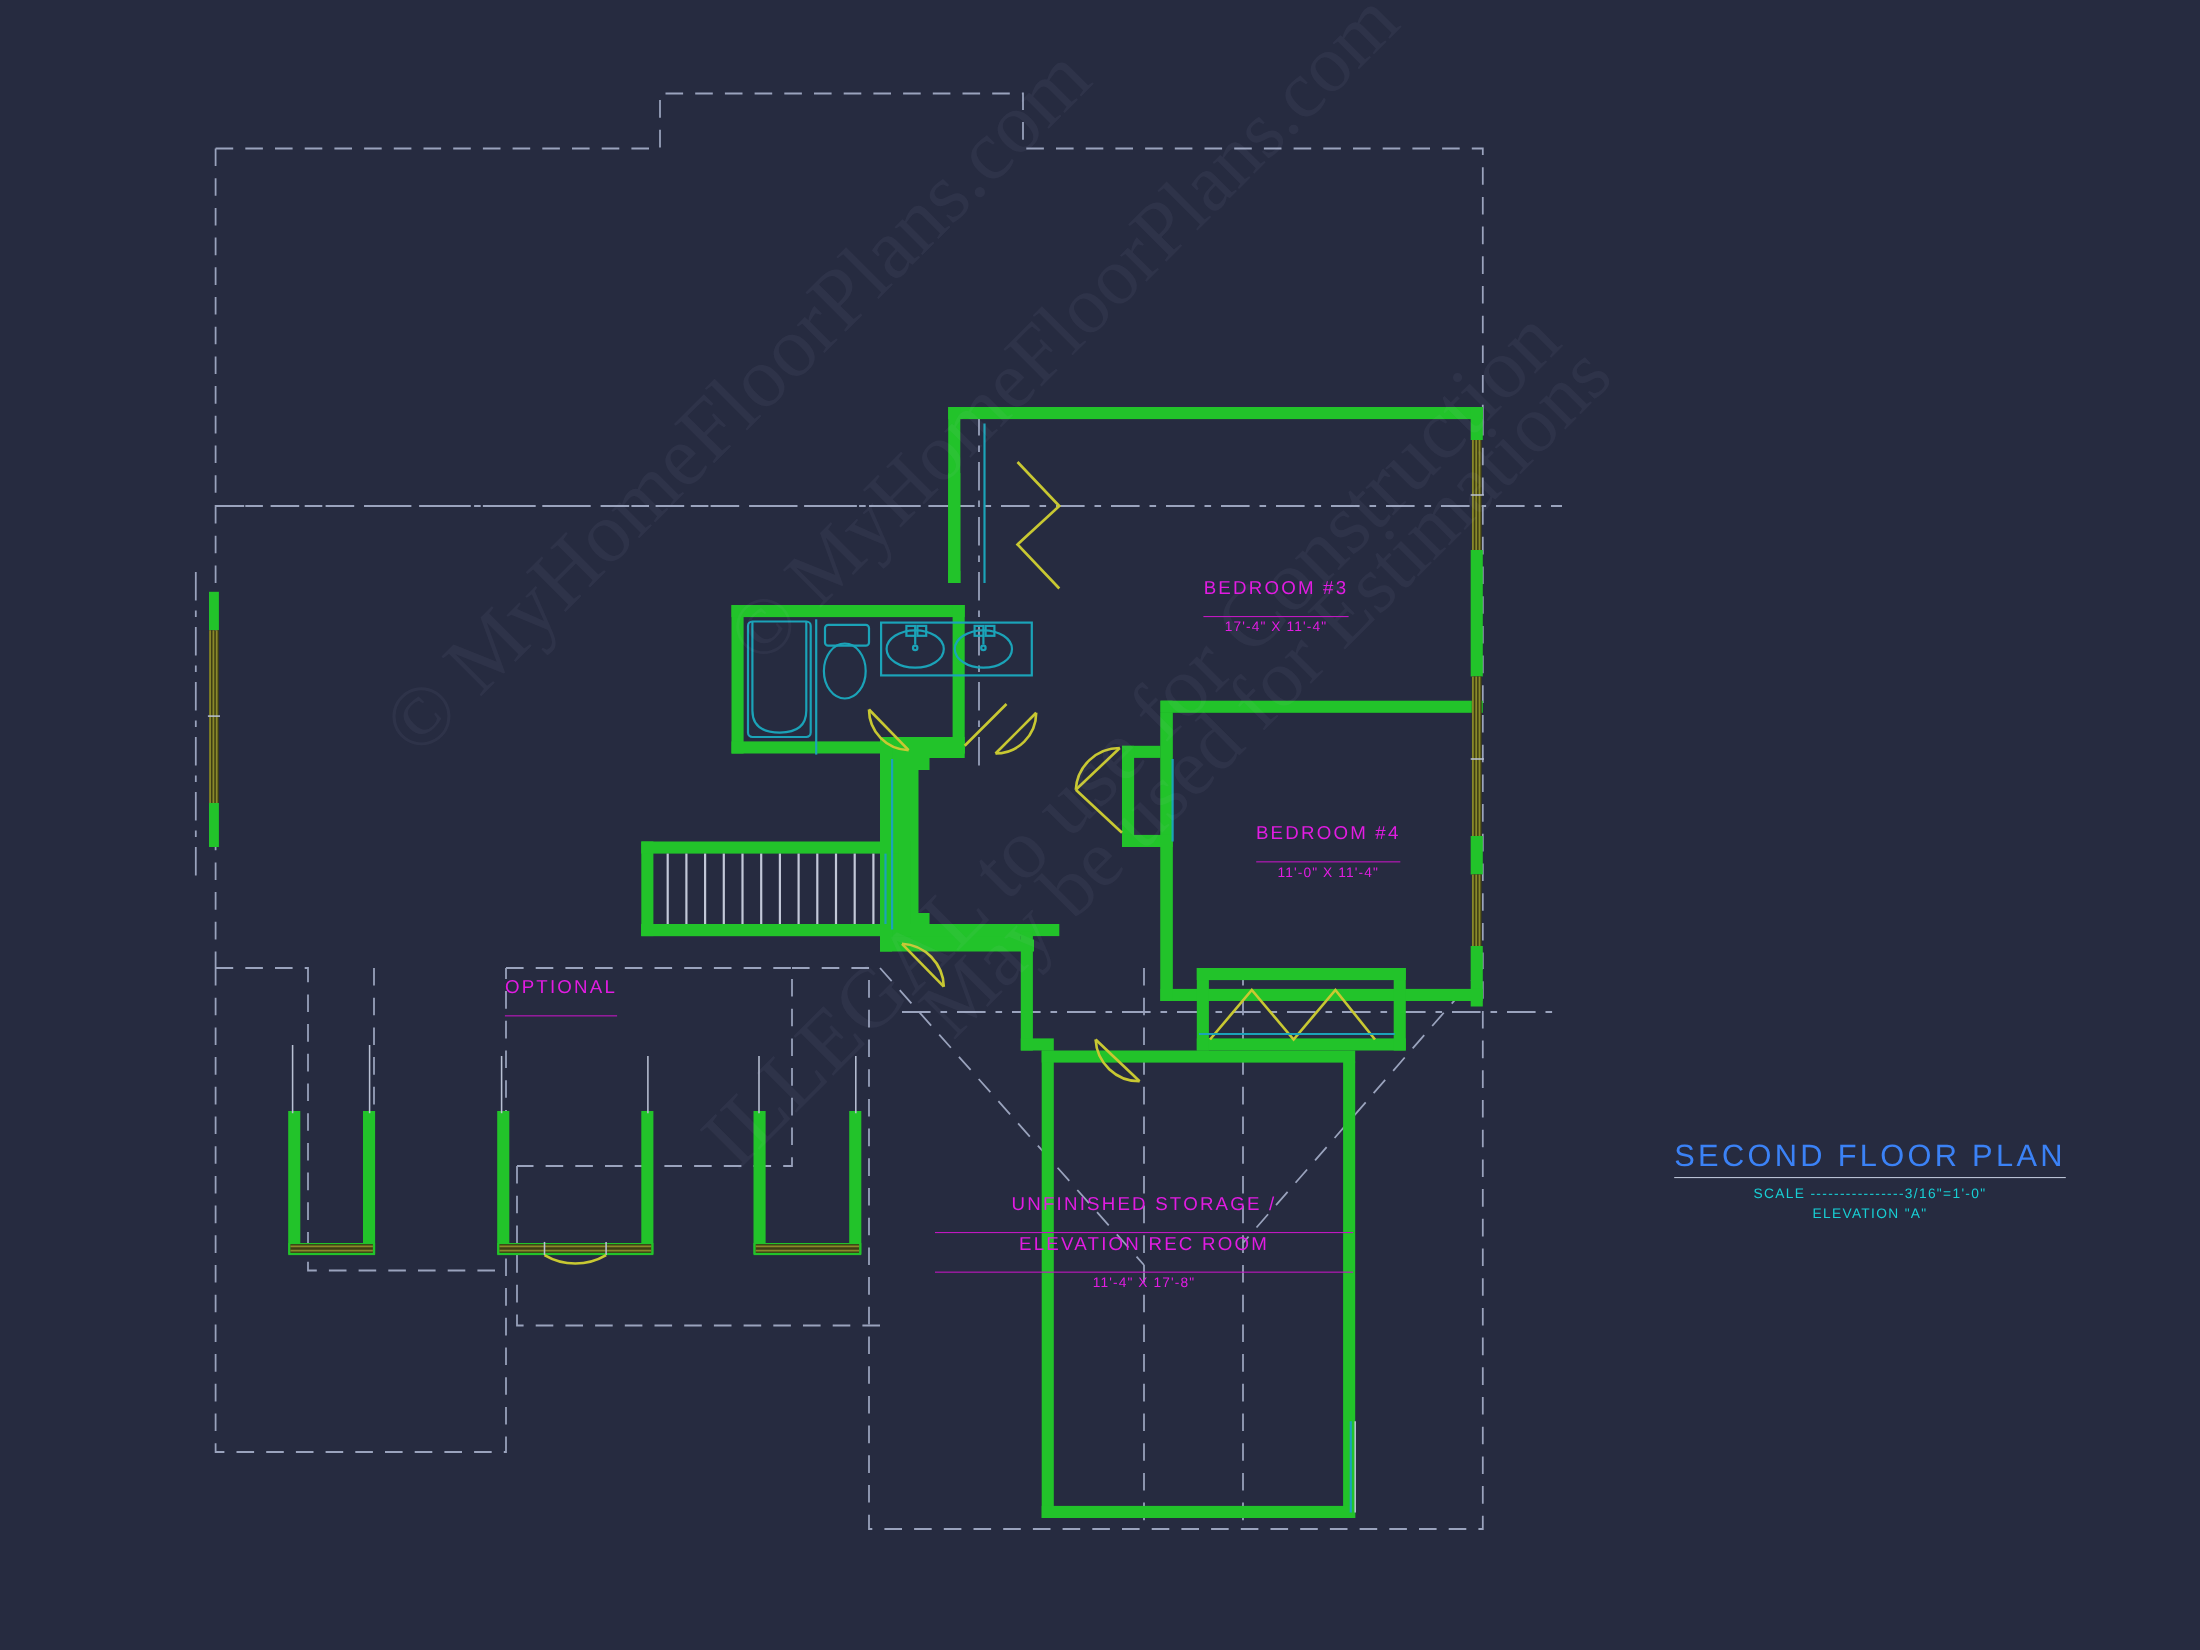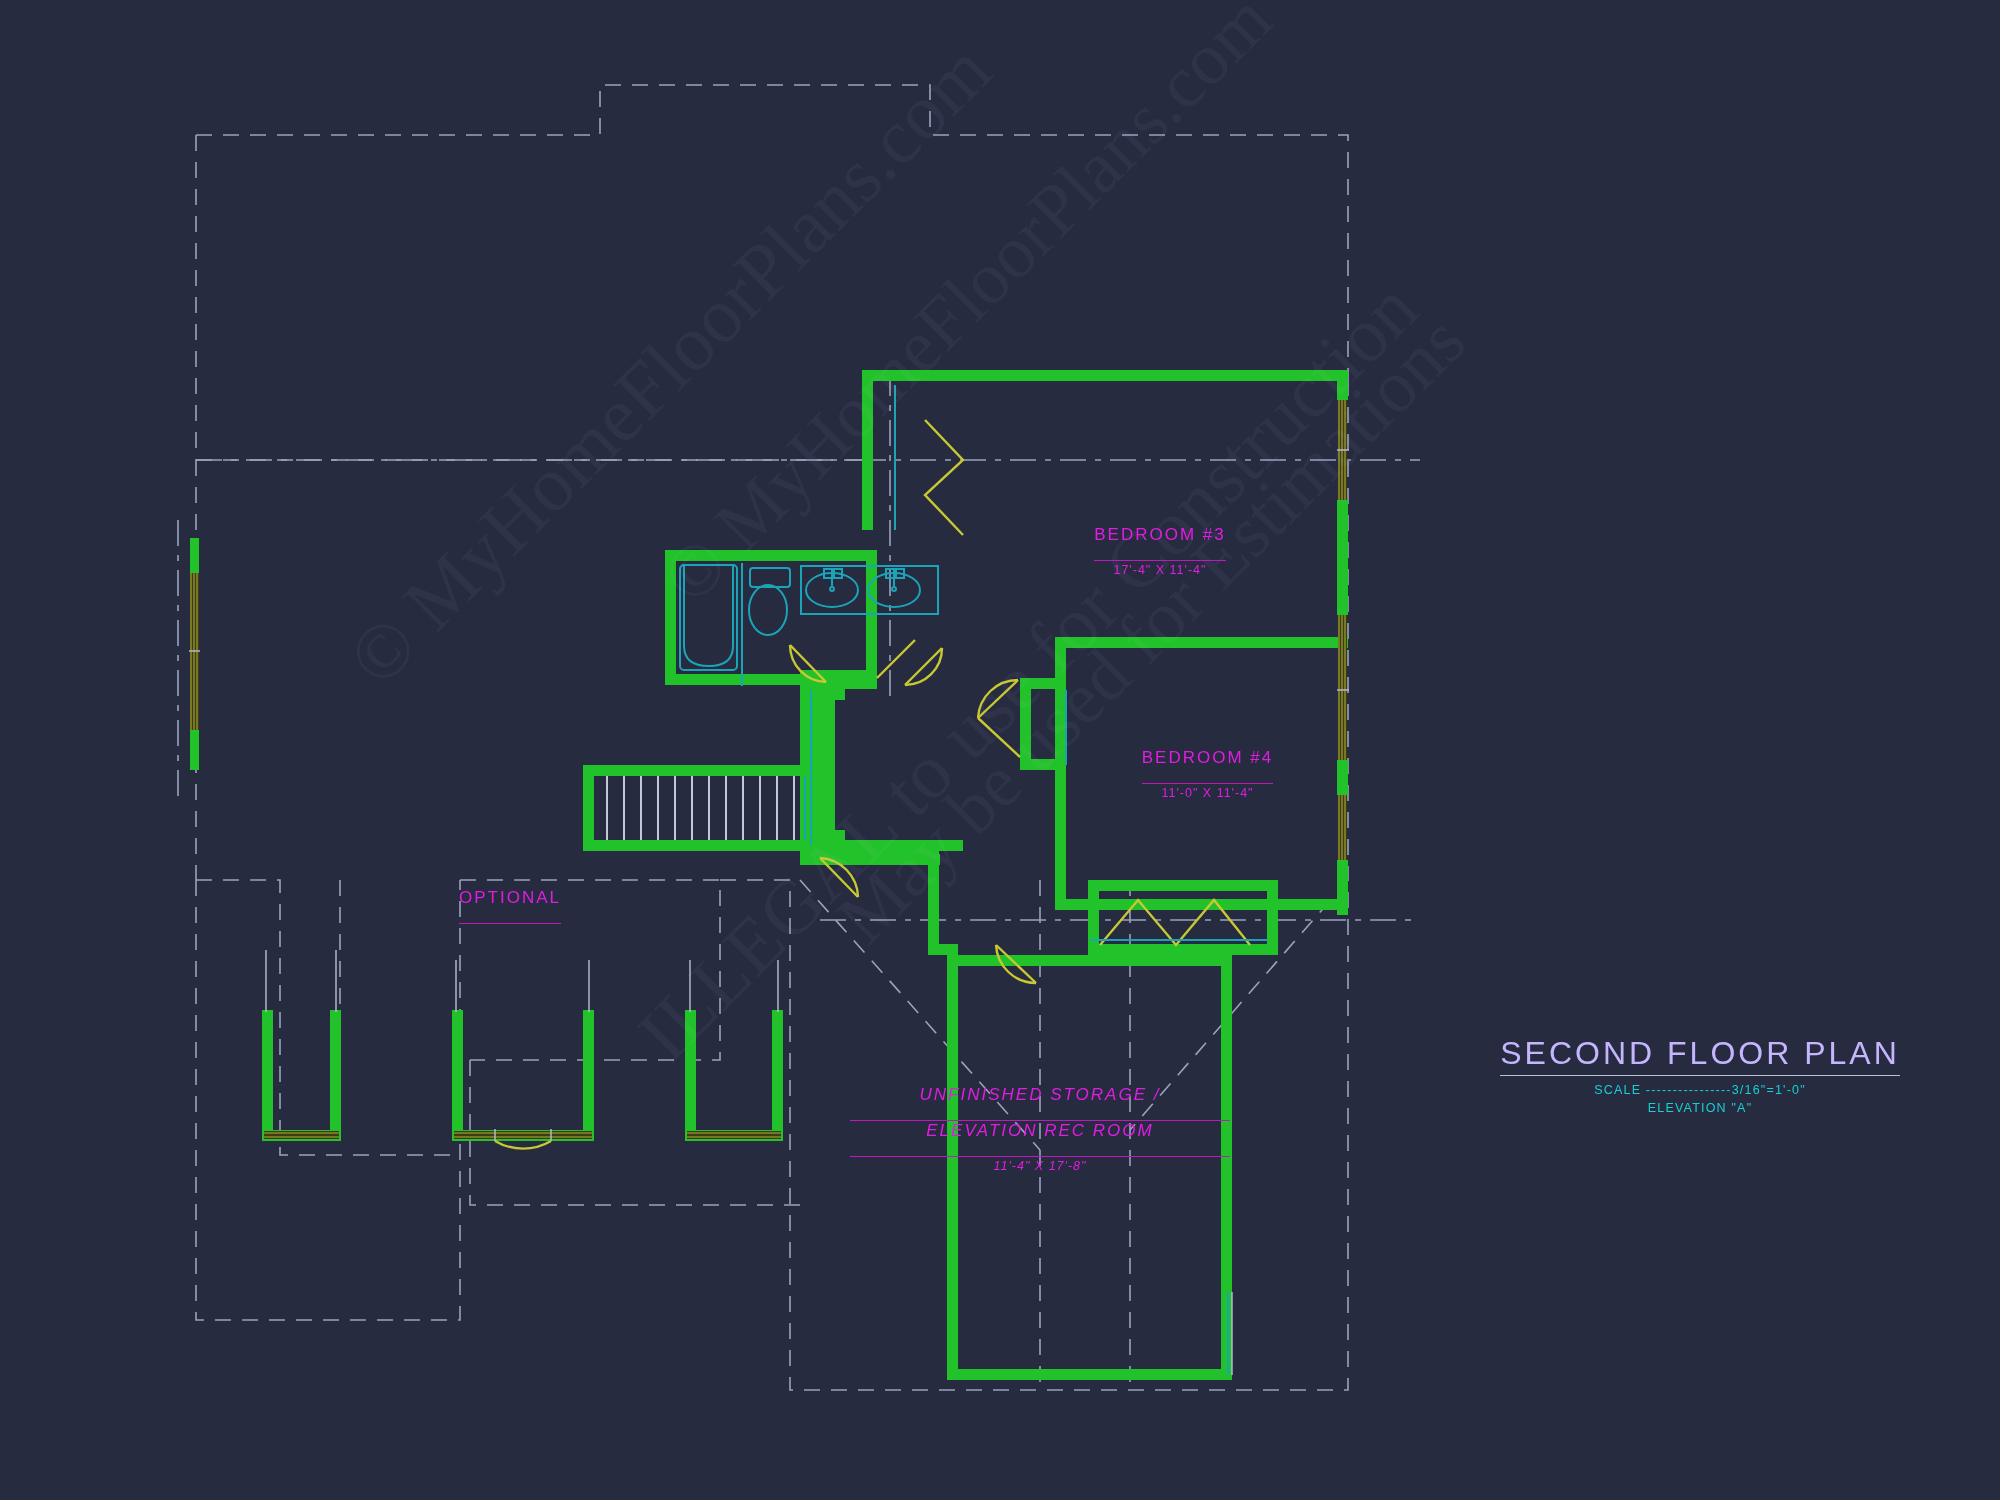--- a/index.html
+++ b/index.html
@@ -63,22 +63,22 @@
     transform-origin: left top;
   }
   .titleblock {
     position: absolute;
     left: 1500px;
     top: 1035px;
     width: 400px;
     text-align: center;
   }
   .tb-title {
-    color: #c4b5fd;
-    font-size: 32px;
+    color: #3b82f6;
+    font-size: 28px;
     letter-spacing: 3px;
     font-family: "Liberation Sans", sans-serif;
     padding-bottom: 3px;
     border-bottom: 1.5px solid #b9c1d4;
     display: inline-block;
   }
   .tb-scale {
     color: #18cfd4;
     font-size: 12.5px;
     letter-spacing: 1.2px;
@@ -406,21 +406,21 @@
 
   <div class="room-label" id="room-1" style="left:1075px; top:748px; width:265px;">
     <span class="rl-name">BEDROOM #4</span>
     <div class="rl-dim">11'-0" X 11'-4"</div>
   </div>
 
   <div class="room-label" id="room-2" style="left:400px; top:888px; width:220px;">
     <span class="rl-name">OPTIONAL</span>
   </div>
 
-  <div class="room-label rl-two" id="room-3" style="left:850px; top:1085px; width:380px;font-style:italic;">
+  <div class="room-label rl-two" id="room-3" style="left:850px; top:1085px; width:380px;">
     <span class="rl-name">UNFINISHED STORAGE /</span>
     <span class="rl-name">ELEVATION REC ROOM</span>
     <div class="rl-dim">11'-4" X 17'-8"</div>
   </div>
 
   <div class="titleblock">
     <div><span class="tb-title">SECOND FLOOR PLAN</span></div>
     <div class="tb-scale">SCALE ----------------3/16"=1'-0"</div>
     <div class="tb-elev">ELEVATION "A"</div>
   </div>

